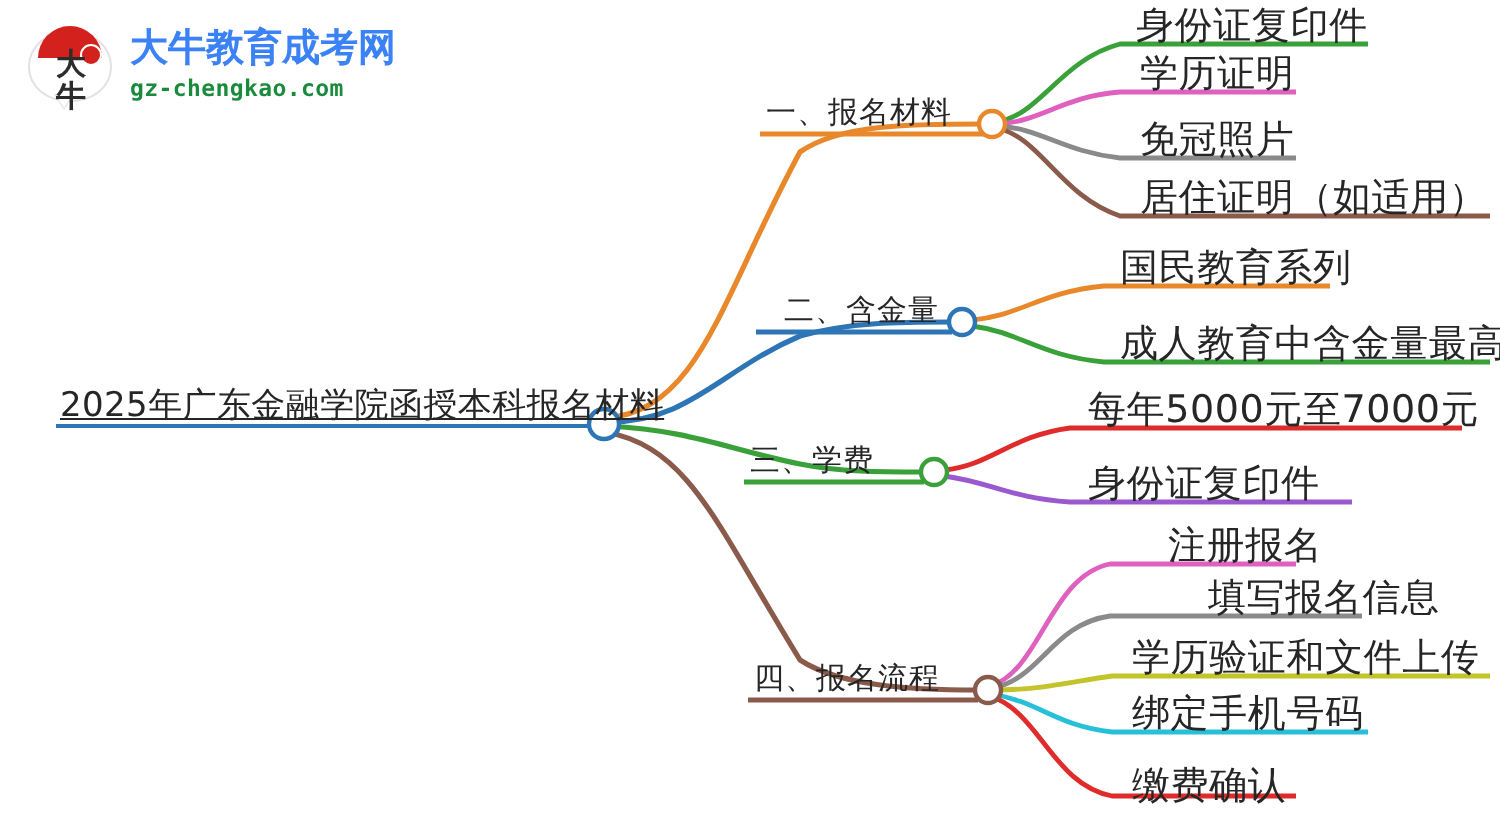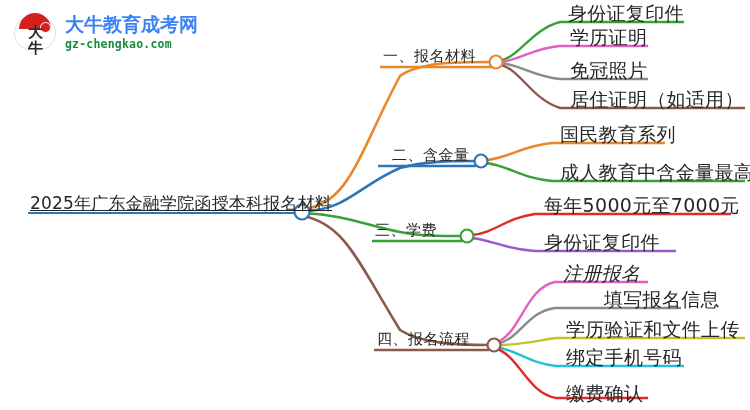--- a/index.html
+++ b/index.html
@@ -219,17 +219,17 @@
 <div class="node-label leaf-label" style="left:570px; top:28px;text-align:center;">学历证明</div>
 <div class="node-label leaf-label" style="left:570px; top:61px;">免冠照片</div>
 <div class="node-label leaf-label" style="left:570px; top:90px;">居住证明（如适用）</div>
 
 <div class="node-label leaf-label" style="left:560px; top:125px;">国民教育系列</div>
 <div class="node-label leaf-label" style="left:560px; top:163px;">成人教育中含金量最高</div>
 
 <div class="node-label leaf-label" style="left:544px; top:196px;">每年5000元至7000元</div>
 <div class="node-label leaf-label" style="left:544px; top:233px;">身份证复印件</div>
 
-<div class="node-label leaf-label" style="left:563px; top:264px;font-style:italic;">注册报名</div>
+<div class="node-label leaf-label" style="left:584px; top:264px;">注册报名</div>
 <div class="node-label leaf-label" style="left:556px; top:290px;margin-left:48px;">填写报名信息</div>
 <div class="node-label leaf-label" style="left:566px; top:320px;">学历验证和文件上传</div>
 <div class="node-label leaf-label" style="left:566px; top:348px;">绑定手机号码</div>
 <div class="node-label leaf-label" style="left:566px; top:384px;">缴费确认</div>
 
 </body></html>

